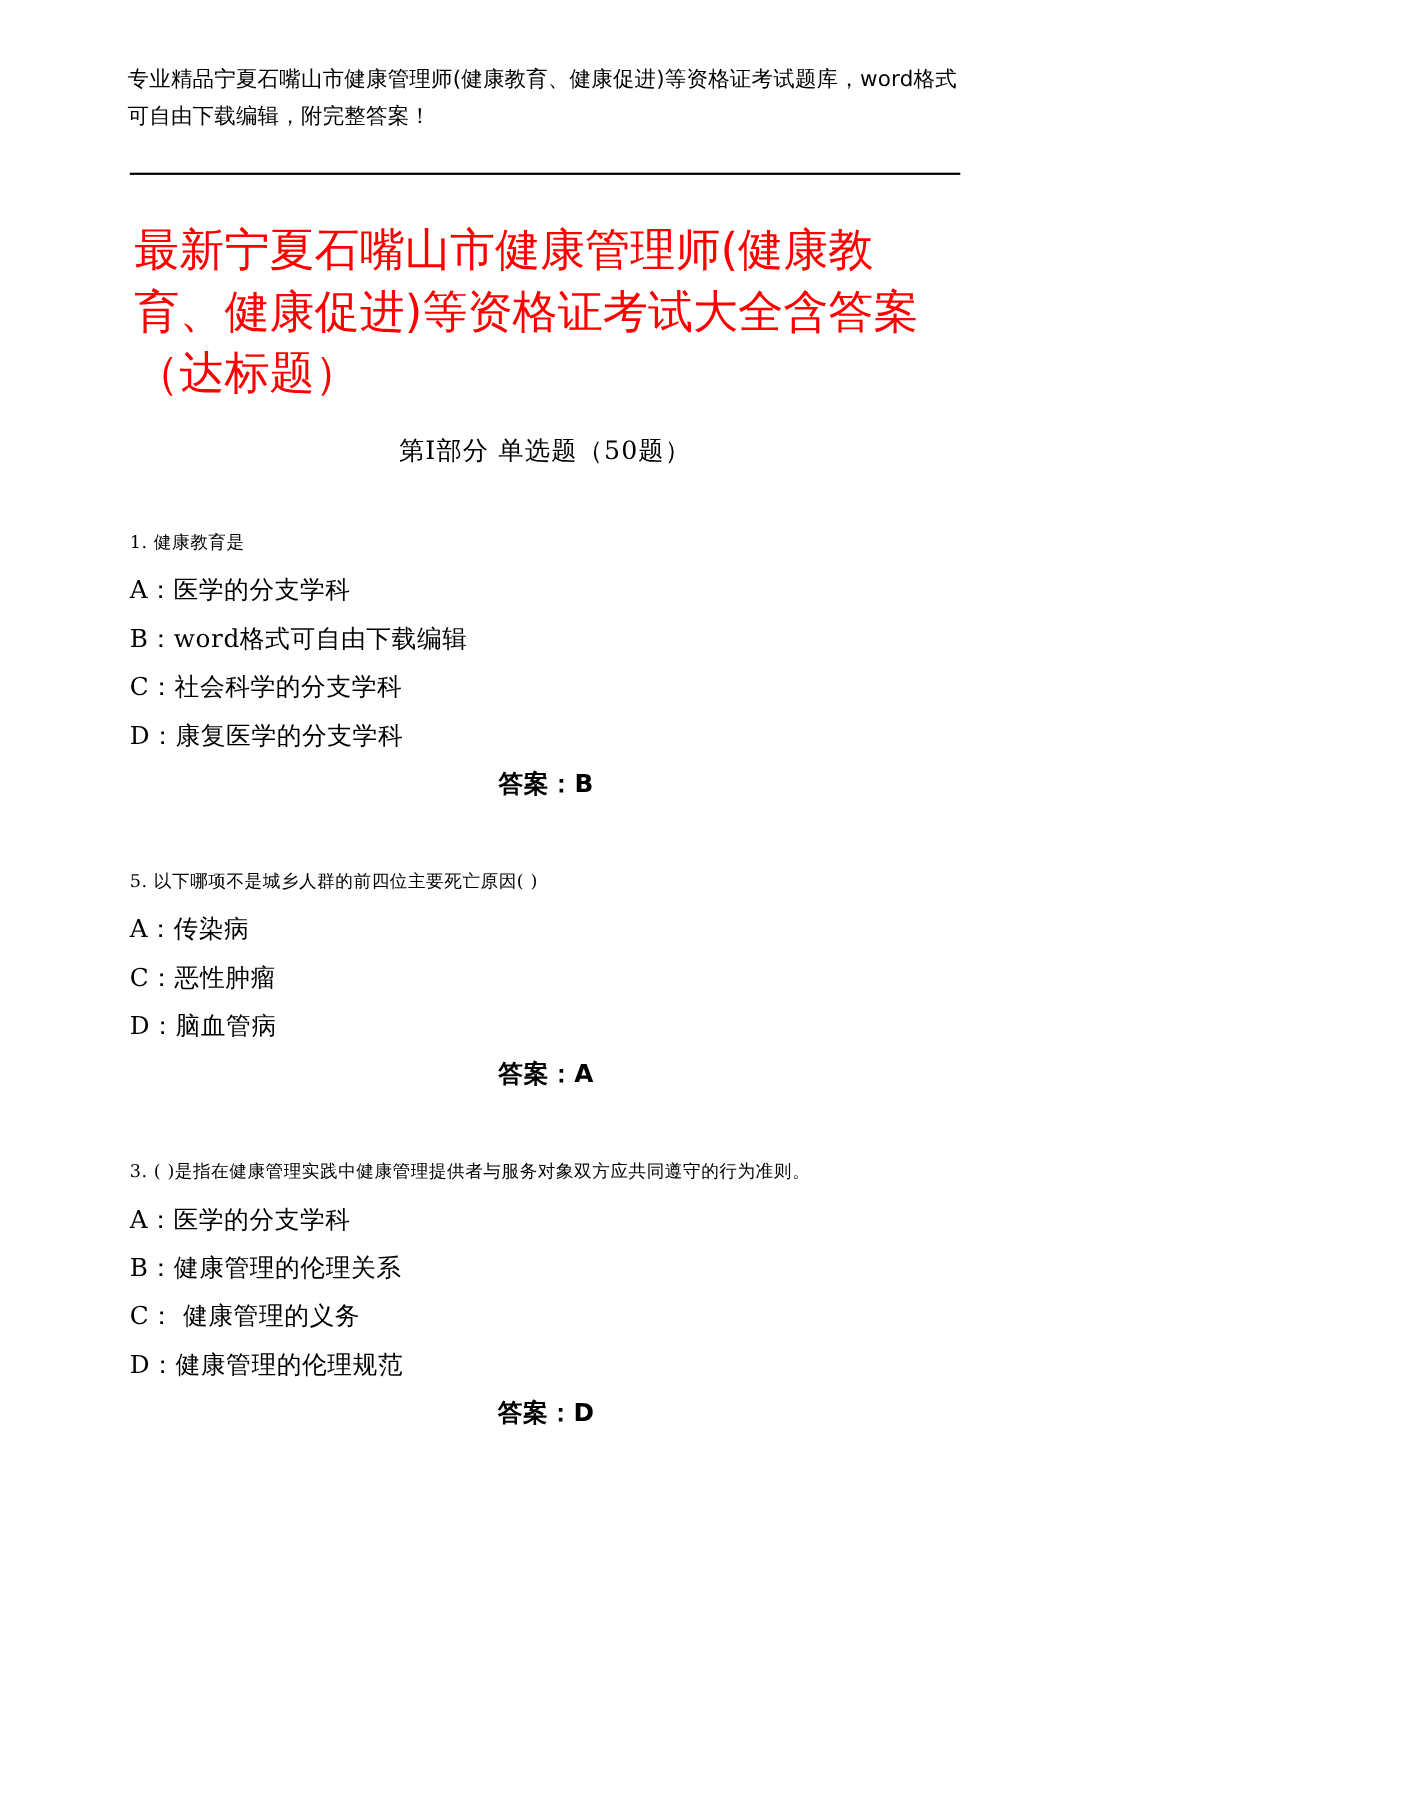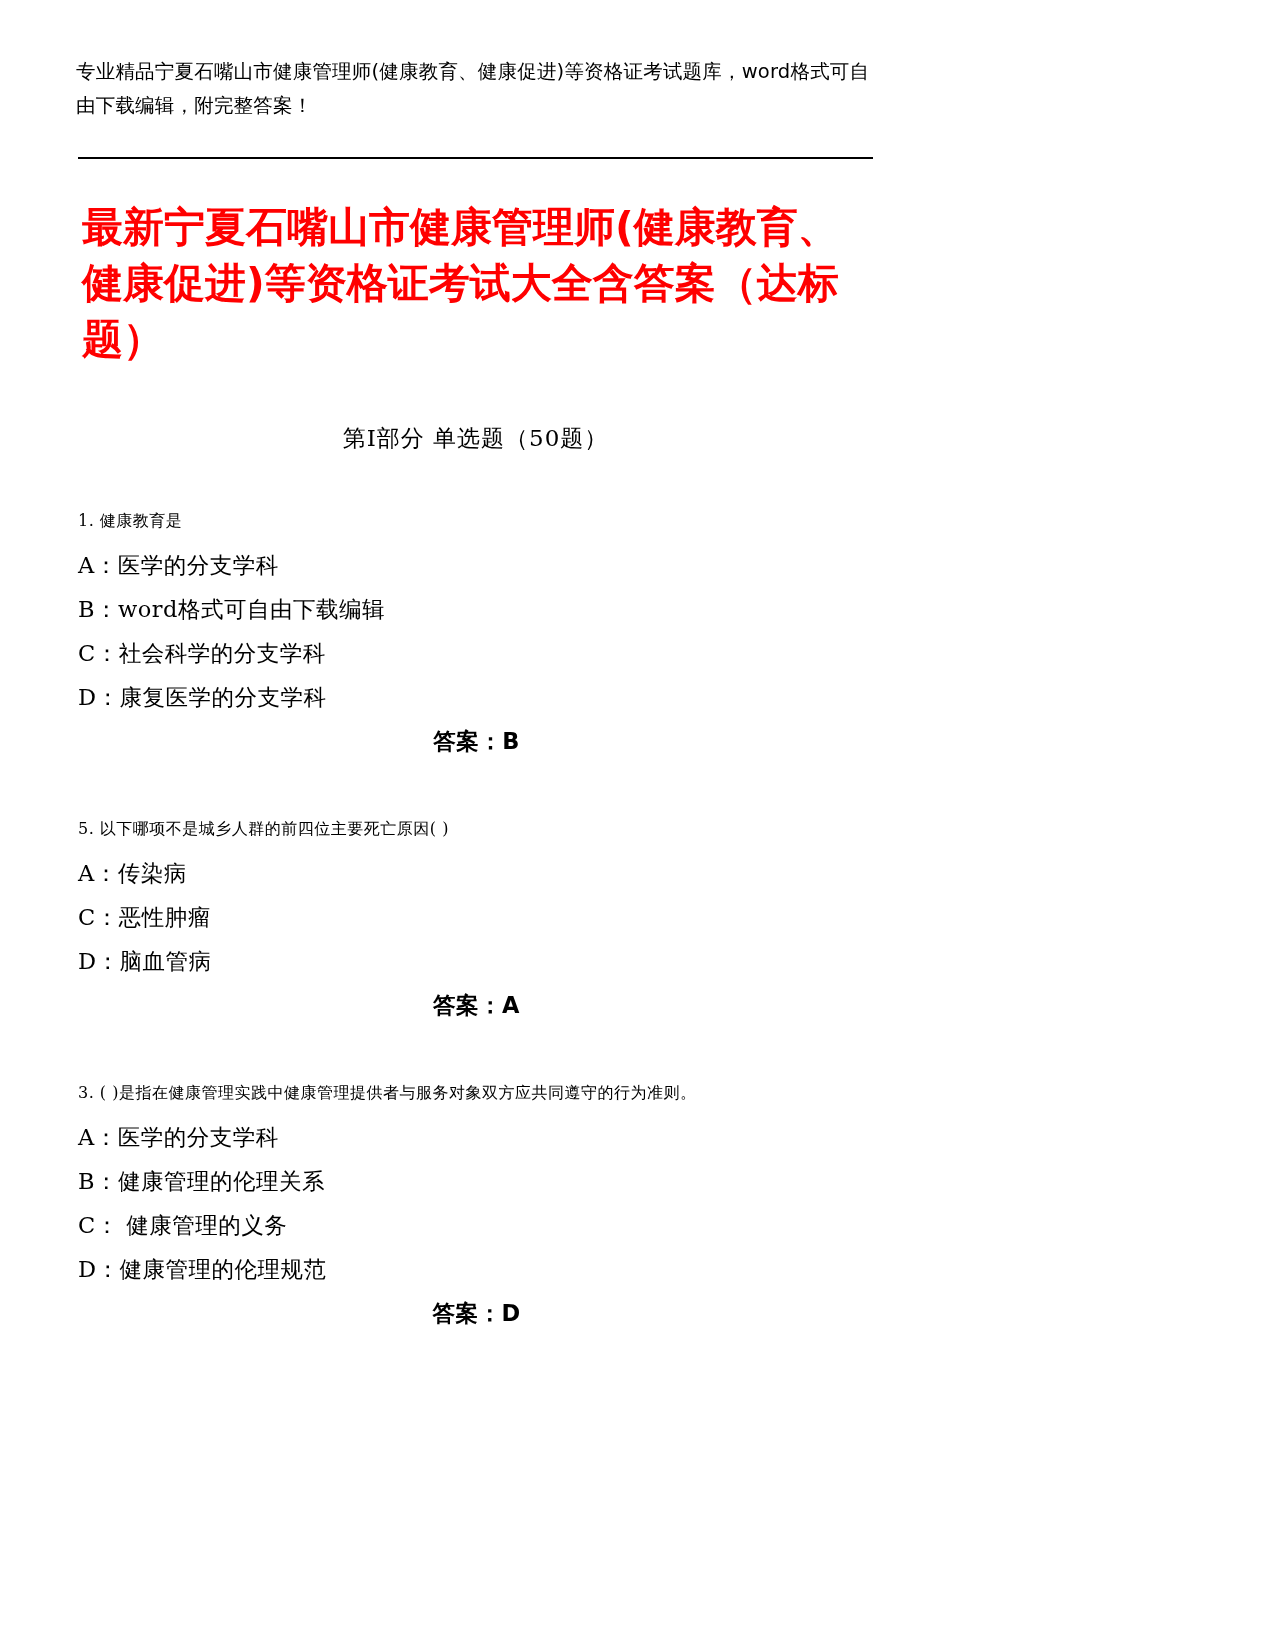--- a/index.html
+++ b/index.html
@@ -12,51 +12,51 @@
     height: 1650px;
     font-family: "DejaVu Serif", "Liberation Serif", serif;
     color: #000000;
     position: relative;
     overflow: hidden;
   }
   .page {
     width: 1023px;
     height: 1650px;
     box-sizing: border-box;
-    padding: 55px 148px 0 76px;
+    padding: 55px 148px 0 116px;
   }
   .header-note {
     font-family: "DejaVu Sans", "Liberation Sans", sans-serif;
     font-size: 19.5px;
     line-height: 34px;
     color: #000000;
     letter-spacing: 0.2px;
   }
   .header-rule {
     border-top: 2px solid #000000;
     margin-top: 34px;
     margin-left: 2px;
     margin-right: 2px;
   }
   .doc-title {
     color: #ff0000;
     font-family: "DejaVu Sans", "Liberation Sans", sans-serif;
-    font-weight: bold;
+    font-weight: normal;
     font-size: 41px;
     line-height: 56px;
     text-align: left;
     margin-top: 40px;
     margin-left: 6px;
     margin-right: 10px;
   }
   .section-heading {
     text-align: center;
     font-size: 23px;
     line-height: 34px;
-    margin-top: 54px;
+    margin-top: 26px;
     letter-spacing: 1px;
   }
   .question-block {
     margin-top: 44px;
   }
   .question-block:first-of-type {
     margin-top: 44px;
   }
   .q-text {
     font-size: 16px;

